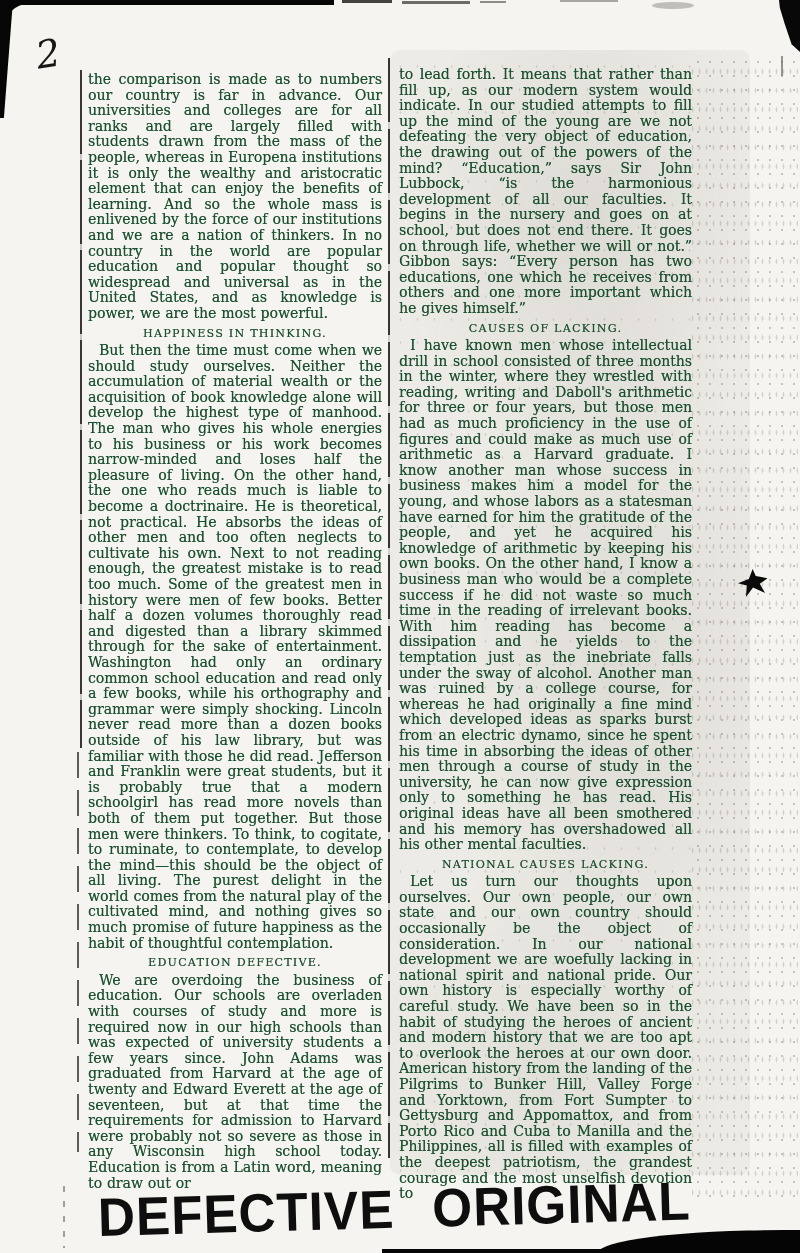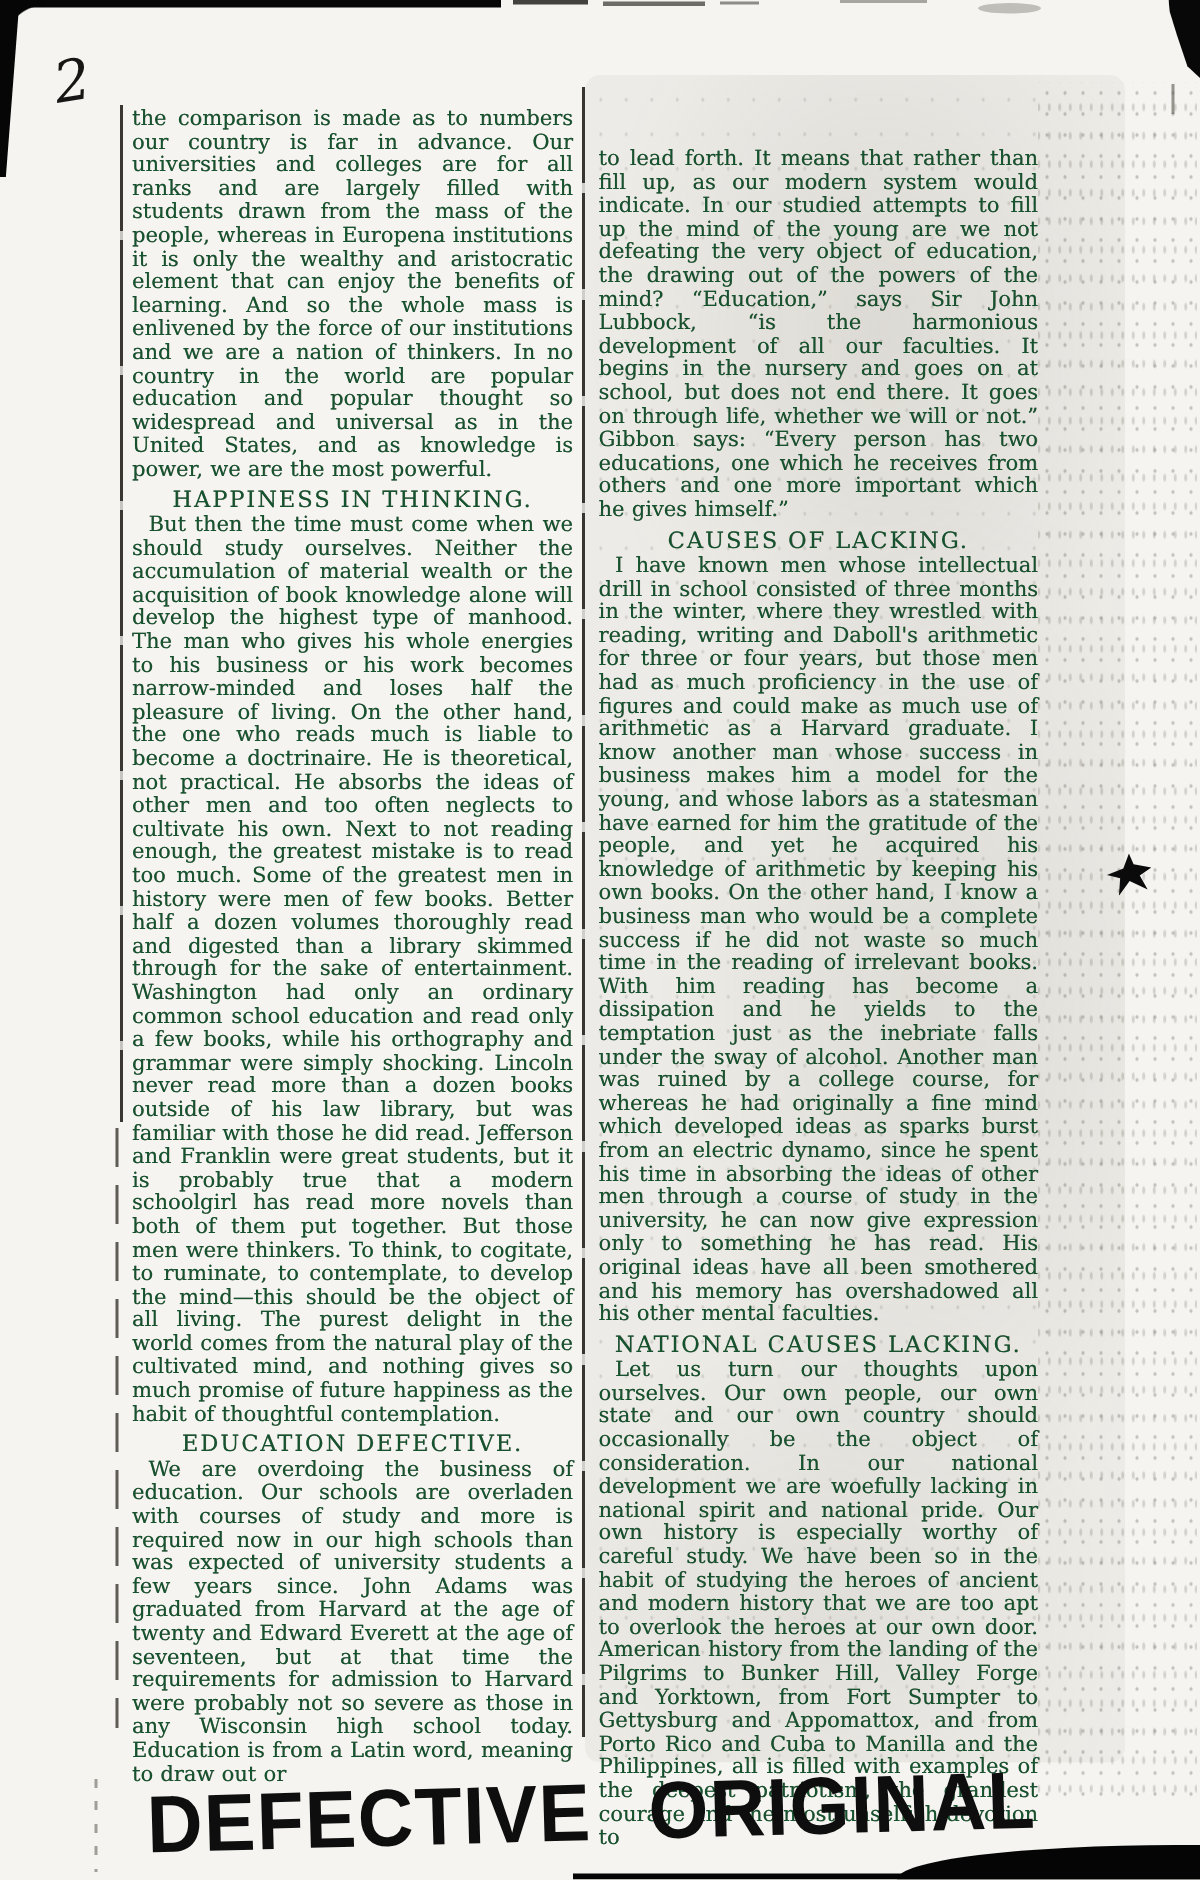--- a/index.html
+++ b/index.html
@@ -34,25 +34,25 @@
     background-size:17px 23px;
   }
 
   
   .col{
     position:absolute;color:#14532d;font-size:14px;line-height:15.6px;
     text-align:justify;
     text-shadow:0.2px 0.2px 0.35px rgba(35,30,26,0.55);
   }
   .col-left{left:88px;top:72px;width:294px;}
-  .col-right{left:399px;top:67px;width:293px;margin-top:32px;}
+  .col-right{left:399px;top:67px;width:293px;}
   .para{margin:0;word-spacing:0.4px;}
   .para.indent{text-indent:11px;}
   .heading{
-    margin:4px 0 2px;font-size:15px;font-weight:normal;
+    margin:4px 0 2px;font-size:11px;font-weight:normal;
     text-align:center;letter-spacing:1.3px;white-space:nowrap;
   }
 
   
   .rule{position:absolute;width:2px;background-repeat:repeat-y;}
   .rule-left-a{
     left:80px;top:70px;height:678px;
     background:repeating-linear-gradient(180deg,#3a3631 0 84px, rgba(58,54,49,0.25) 84px 90px);
   }
   .rule-left-b{

